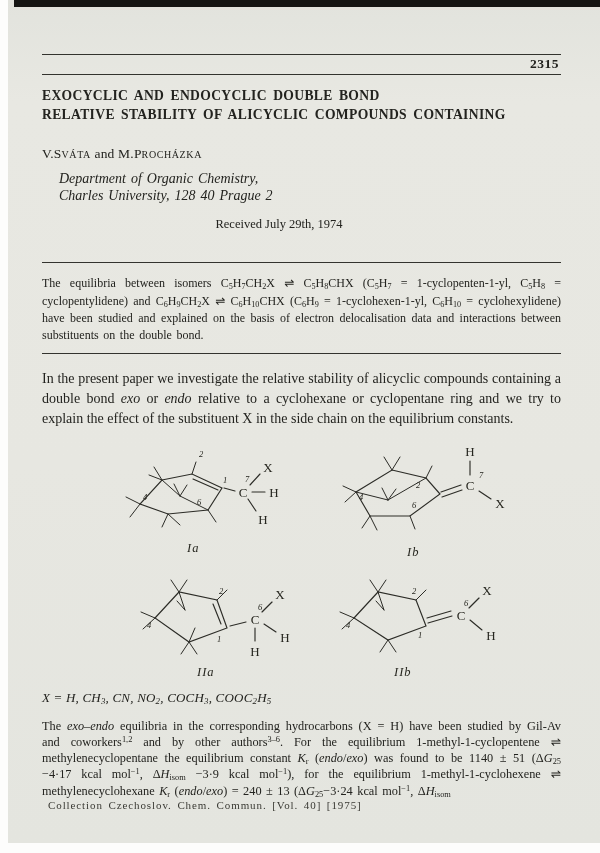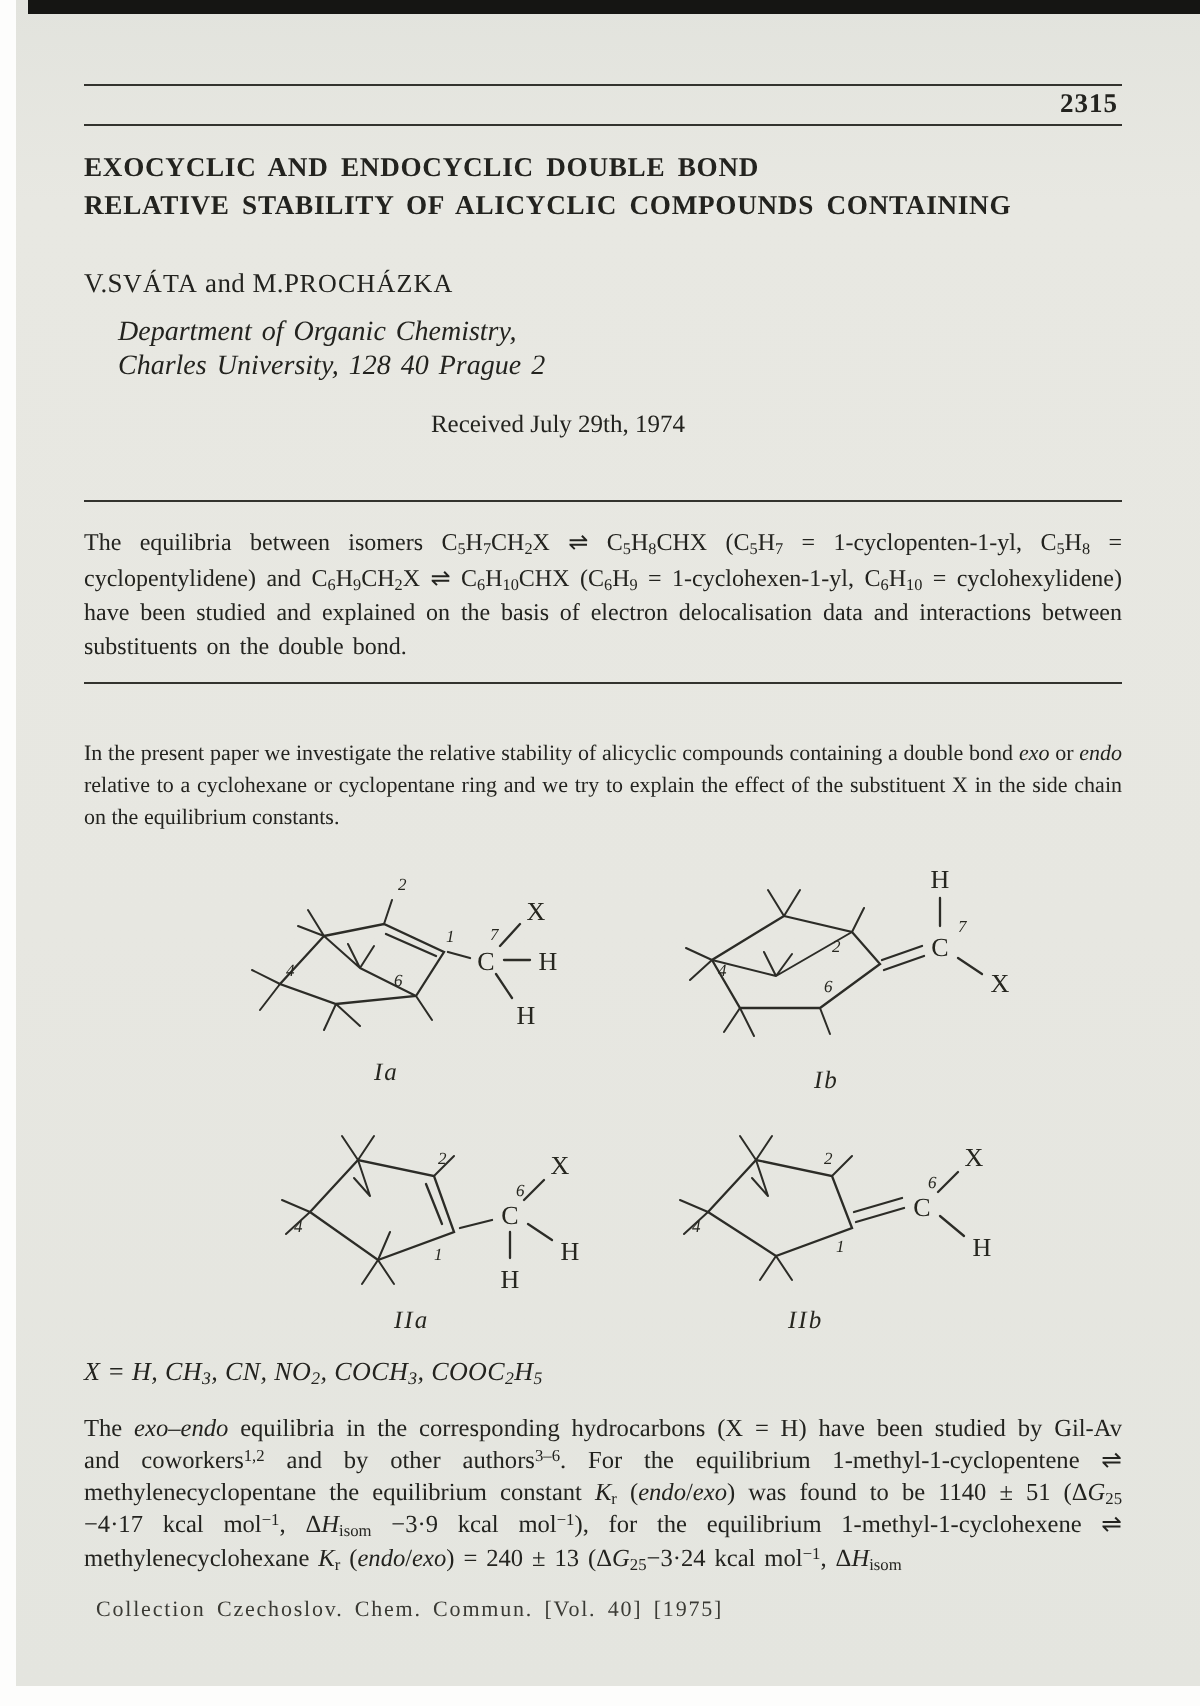--- a/index.html
+++ b/index.html
@@ -3,38 +3,38 @@
 <meta charset="utf-8">
 <style>
   * { margin:0; padding:0; box-sizing:border-box; }
   html,body { width:600px; height:853px; background:#fdfdfc; overflow:hidden;
               font-family:"Liberation Serif", serif; }
   .paper { position:absolute; left:8px; top:0; width:592px; height:843px;
            background:linear-gradient(180deg,#e2e3dd 0%,#e8e8e2 12%,#e7e7e1 55%,#e4e5df 100%);
            color:#23231f; }
   .scan-strip { position:absolute; top:0; left:6px; right:0; height:7px;
                 background:#151513; }
-  .content { position:relative; padding:0 39px 0 34px; }
+  .content { position:relative; padding:12px 39px 0 34px; }
   .rule { border:0; border-top:1.6px solid #33332e; }
   .rule.thin { border-top-width:1.1px; }
   #rule1 { margin-top:42px; }
   .pagenum-row { text-align:right; font-weight:bold; font-size:13.5px;
                  padding:1px 2px 2px 0; letter-spacing:0.5px; }
   .title { margin-top:12px; font-weight:bold; font-size:13.6px; line-height:1.38;
            letter-spacing:0.35px; word-spacing:2.5px; }
   .authors { margin-top:21px; font-size:13.5px; letter-spacing:0.2px; }
-  .authors .sc { font-size:13px; letter-spacing:0.6px; }
+  .authors .sc { font-size:10px; letter-spacing:0.6px; }
   .affil { margin-top:8px; margin-left:17px; font-style:italic; font-size:14px;
            line-height:1.28; word-spacing:1.5px; }
   .received { margin-top:12px; text-align:center; padding-right:45px; font-size:12.5px; }
   #rule3 { margin-top:30px; }
   .abstract { margin-top:12px; font-size:12px; line-height:1.42; text-align:justify;
               word-spacing:1.6px; }
   #rule4 { margin-top:9px; }
-  .para1 { margin-top:28px; font-size:11px; line-height:1.44; text-align:justify; }
+  .para1 { margin-top:15px; font-size:14px; line-height:1.44; text-align:justify; }
   .structures { position:relative; margin-top:12px; height:242px; }
   .structures svg { position:absolute; }
   #struct-ia { left:50px;  top:0; }
   #struct-ib { left:280px; top:0; }
   #struct-iia { left:75px;  top:126px; }
   #struct-iib { left:280px; top:126px; }
   .bond { stroke:#2c2c27; stroke-width:1.15; fill:none; stroke-linecap:round; }
   .tick { stroke:#2c2c27; stroke-width:1; fill:none; stroke-linecap:round; }
   .atom { font-family:"Liberation Serif", serif; font-size:13px; fill:#26261f; }
   .num  { font-family:"Liberation Serif", serif; font-size:8.5px; font-style:italic; fill:#26261f; }

